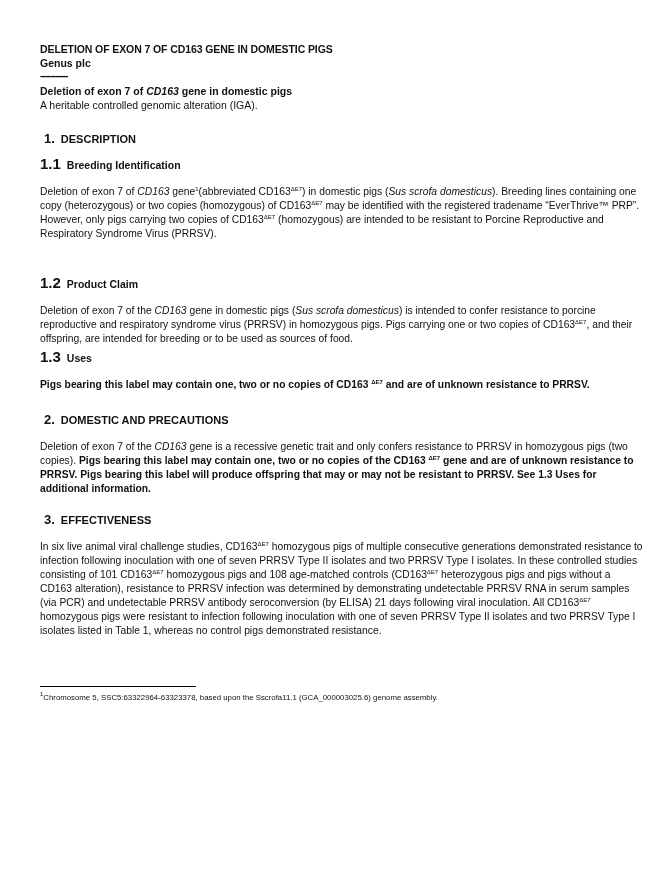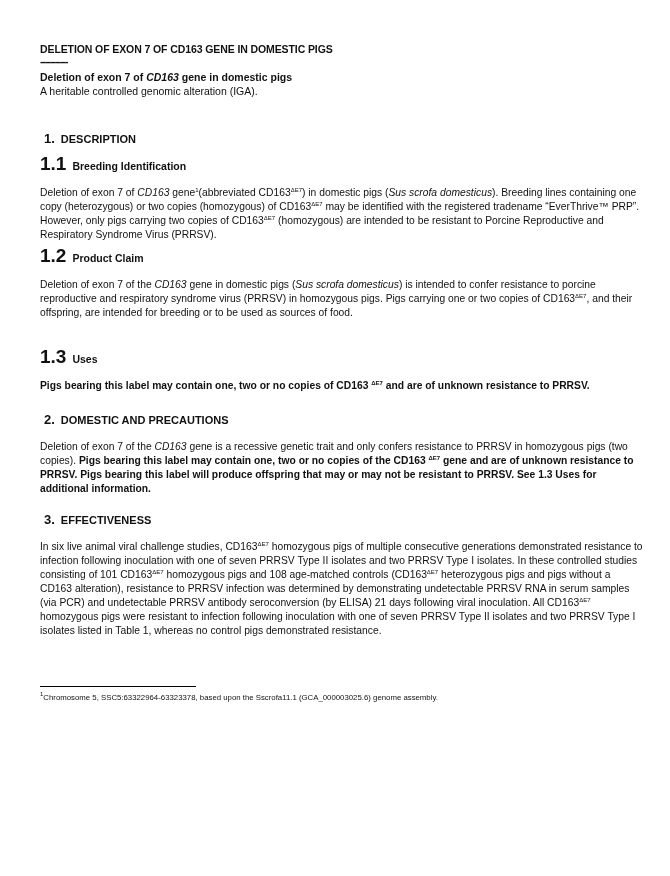--- a/index.html
+++ b/index.html
@@ -6,50 +6,51 @@
   body { width:670px; height:876px; position:relative; overflow:hidden;
          font-family:"Liberation Sans", sans-serif; color:#111; }
   .page { position:absolute; left:40px; top:42px; width:600px; }
   .hdr-title { font-size:10.5px; font-weight:bold; line-height:14px; letter-spacing:-0.1px; }
   .hdr-line { font-size:10.5px; line-height:14px; }
   .bold { font-weight:bold; }
   .sep { font-size:10.5px; line-height:10px; font-weight:bold; letter-spacing:-1px; }
   h1 { font-size:11px; font-weight:bold; margin:4px; line-height:14px; }
   h1 .num { font-size:13px; margin-right:6px; }
   h2 { font-size:10.5px; font-weight:bold; margin:0; line-height:14px; }
-  h2 .num { font-size:19px; margin-right:6px;text-align:center; }
+  h2 .num { font-size:15px; margin-right:6px;text-align:center; }
   p { font-size:10.3px; line-height:14px; margin:0; }
   sup { font-size:6px; line-height:0; vertical-align:4px; }
   .sec { position:absolute; left:0; width:605px; }
   .fn-rule { position:absolute; left:0; top:644px; width:156px; border-top:1px solid #000; }
   .fn { position:absolute; left:0; top:651px; font-size:7.8px; line-height:10px; }
   .u { }
 </style>
 </head>
 <body>
 
 <div class="page">
 
   <div class="sec" style="top:0">
     <div class="hdr-title">DELETION OF EXON 7 OF CD163 GENE IN DOMESTIC PIGS</div>
+    <div class="hdr-line bold">Genus plc</div>
     <div class="sep">-----------</div>
     <div class="hdr-line bold" style="margin-top:4px"><span>Deletion of exon 7 of </span><i>CD163</i><span> gene in domestic pigs</span></div>
     <div class="hdr-line">A heritable controlled genomic alteration (IGA).</div>
   </div>
 
   <div class="sec" style="top:86px">
     <h1><span class="num">1.</span><span>DESCRIPTION</span></h1>
   </div>
 
   <div class="sec" style="top:115px">
     <h2><span class="num">1.1</span><span>Breeding Identification</span></h2>
     <p style="margin-top:13px"><span>Deletion of exon 7 of </span><i>CD163</i><span> gene</span><sup>1</sup><span>(abbreviated CD163</span><sup>ΔE7</sup><span>) in domestic pigs (</span><i>Sus scrofa domesticus</i><span>). Breeding lines containing one copy (heterozygous) or two copies (homozygous) of CD163</span><sup>ΔE7</sup><span> may be identified with the registered tradename “EverThrive™ PRP”. However, only pigs carrying </span><span class="u">two</span><span> copies of CD163</span><sup>ΔE7</sup><span> (homozygous) are intended to be resistant to Porcine Reproductive and Respiratory Syndrome Virus (PRRSV).</span></p>
   </div>
 
-  <div class="sec" style="top:207px">
+  <div class="sec" style="top:234px">
     <h2><span class="num">1.2</span><span>Product Claim</span></h2>
     <p style="margin-top:13px"><span>Deletion of exon 7 of the </span><i>CD163</i><span> gene in domestic pigs (</span><i>Sus scrofa domesticus</i><span>) is intended to confer resistance to porcine reproductive and respiratory syndrome virus (PRRSV) in homozygous pigs. Pigs carrying one or two copies of CD163</span><sup>ΔE7</sup><span>, and their offspring, are intended for breeding or to be used as sources of food.</span></p>
   </div>
 
   <div class="sec" style="top:308px">
     <h2><span class="num">1.3</span><span>Uses</span></h2>
     <p class="bold" style="margin-top:13px"><span>Pigs bearing this label may contain one, two or no copies of CD163 </span><sup>ΔE7</sup><span> and are of unknown resistance to PRRSV.</span></p>
   </div>
 
   <div class="sec" style="top:367px">

